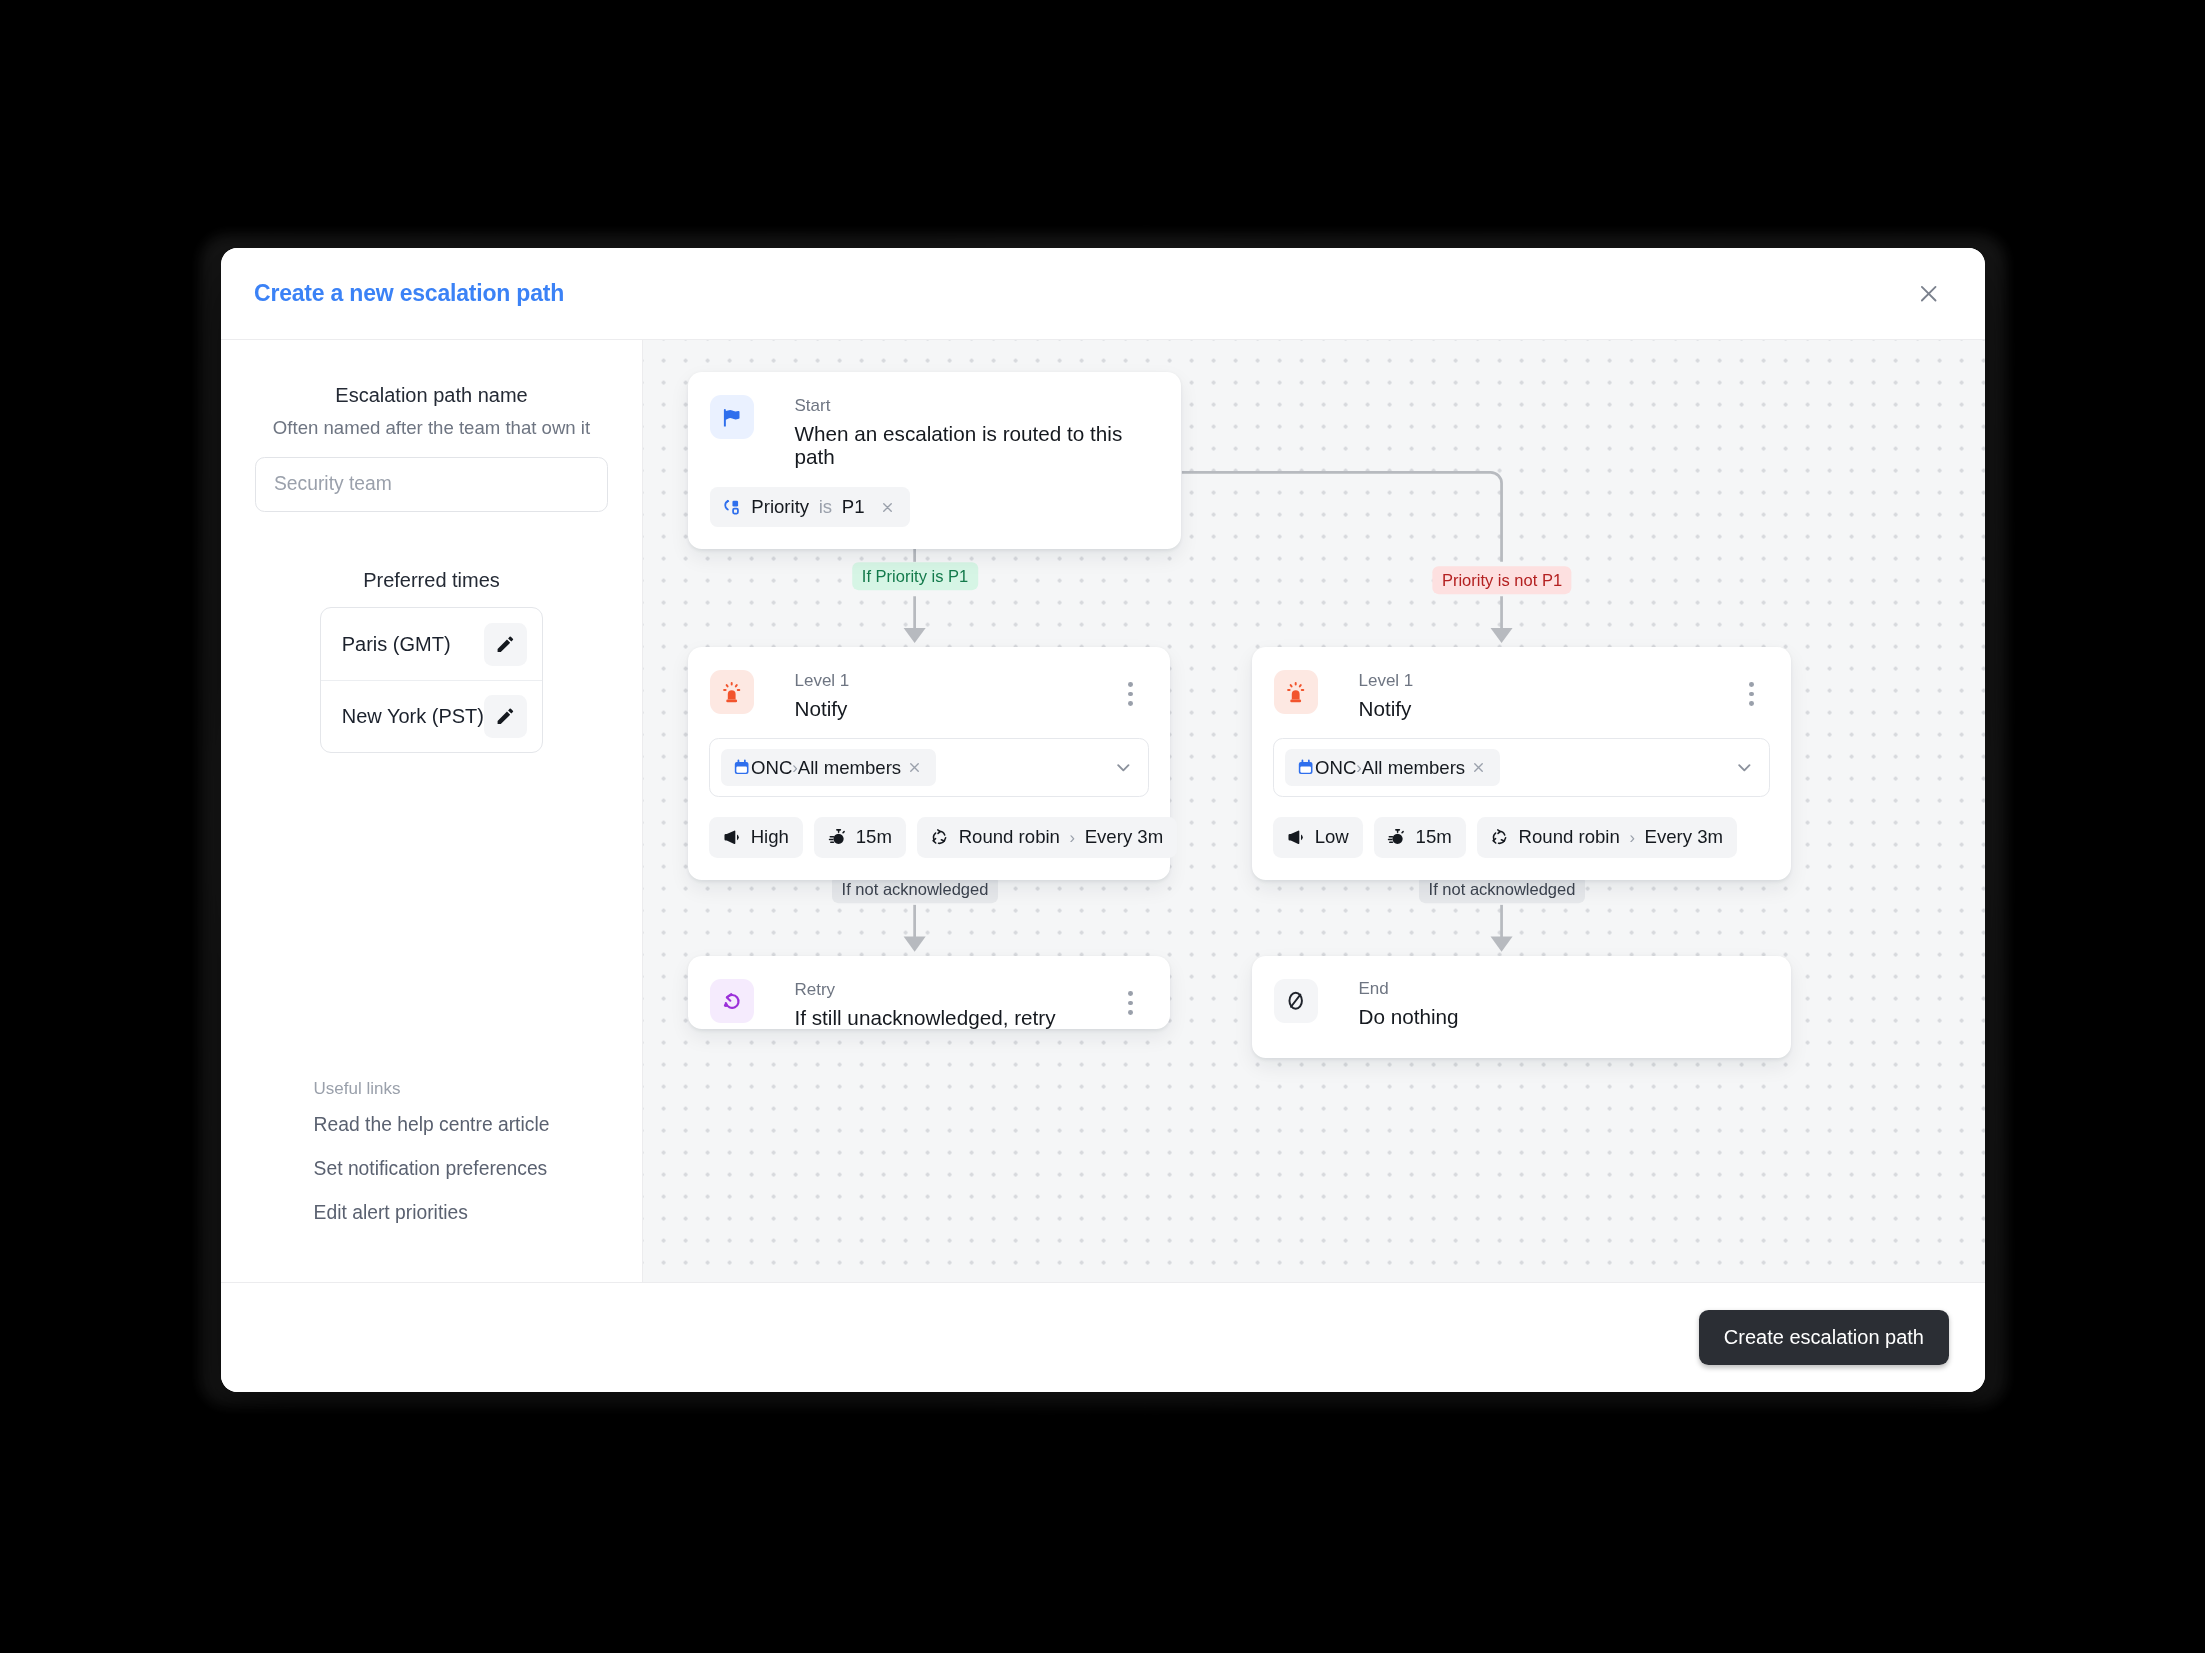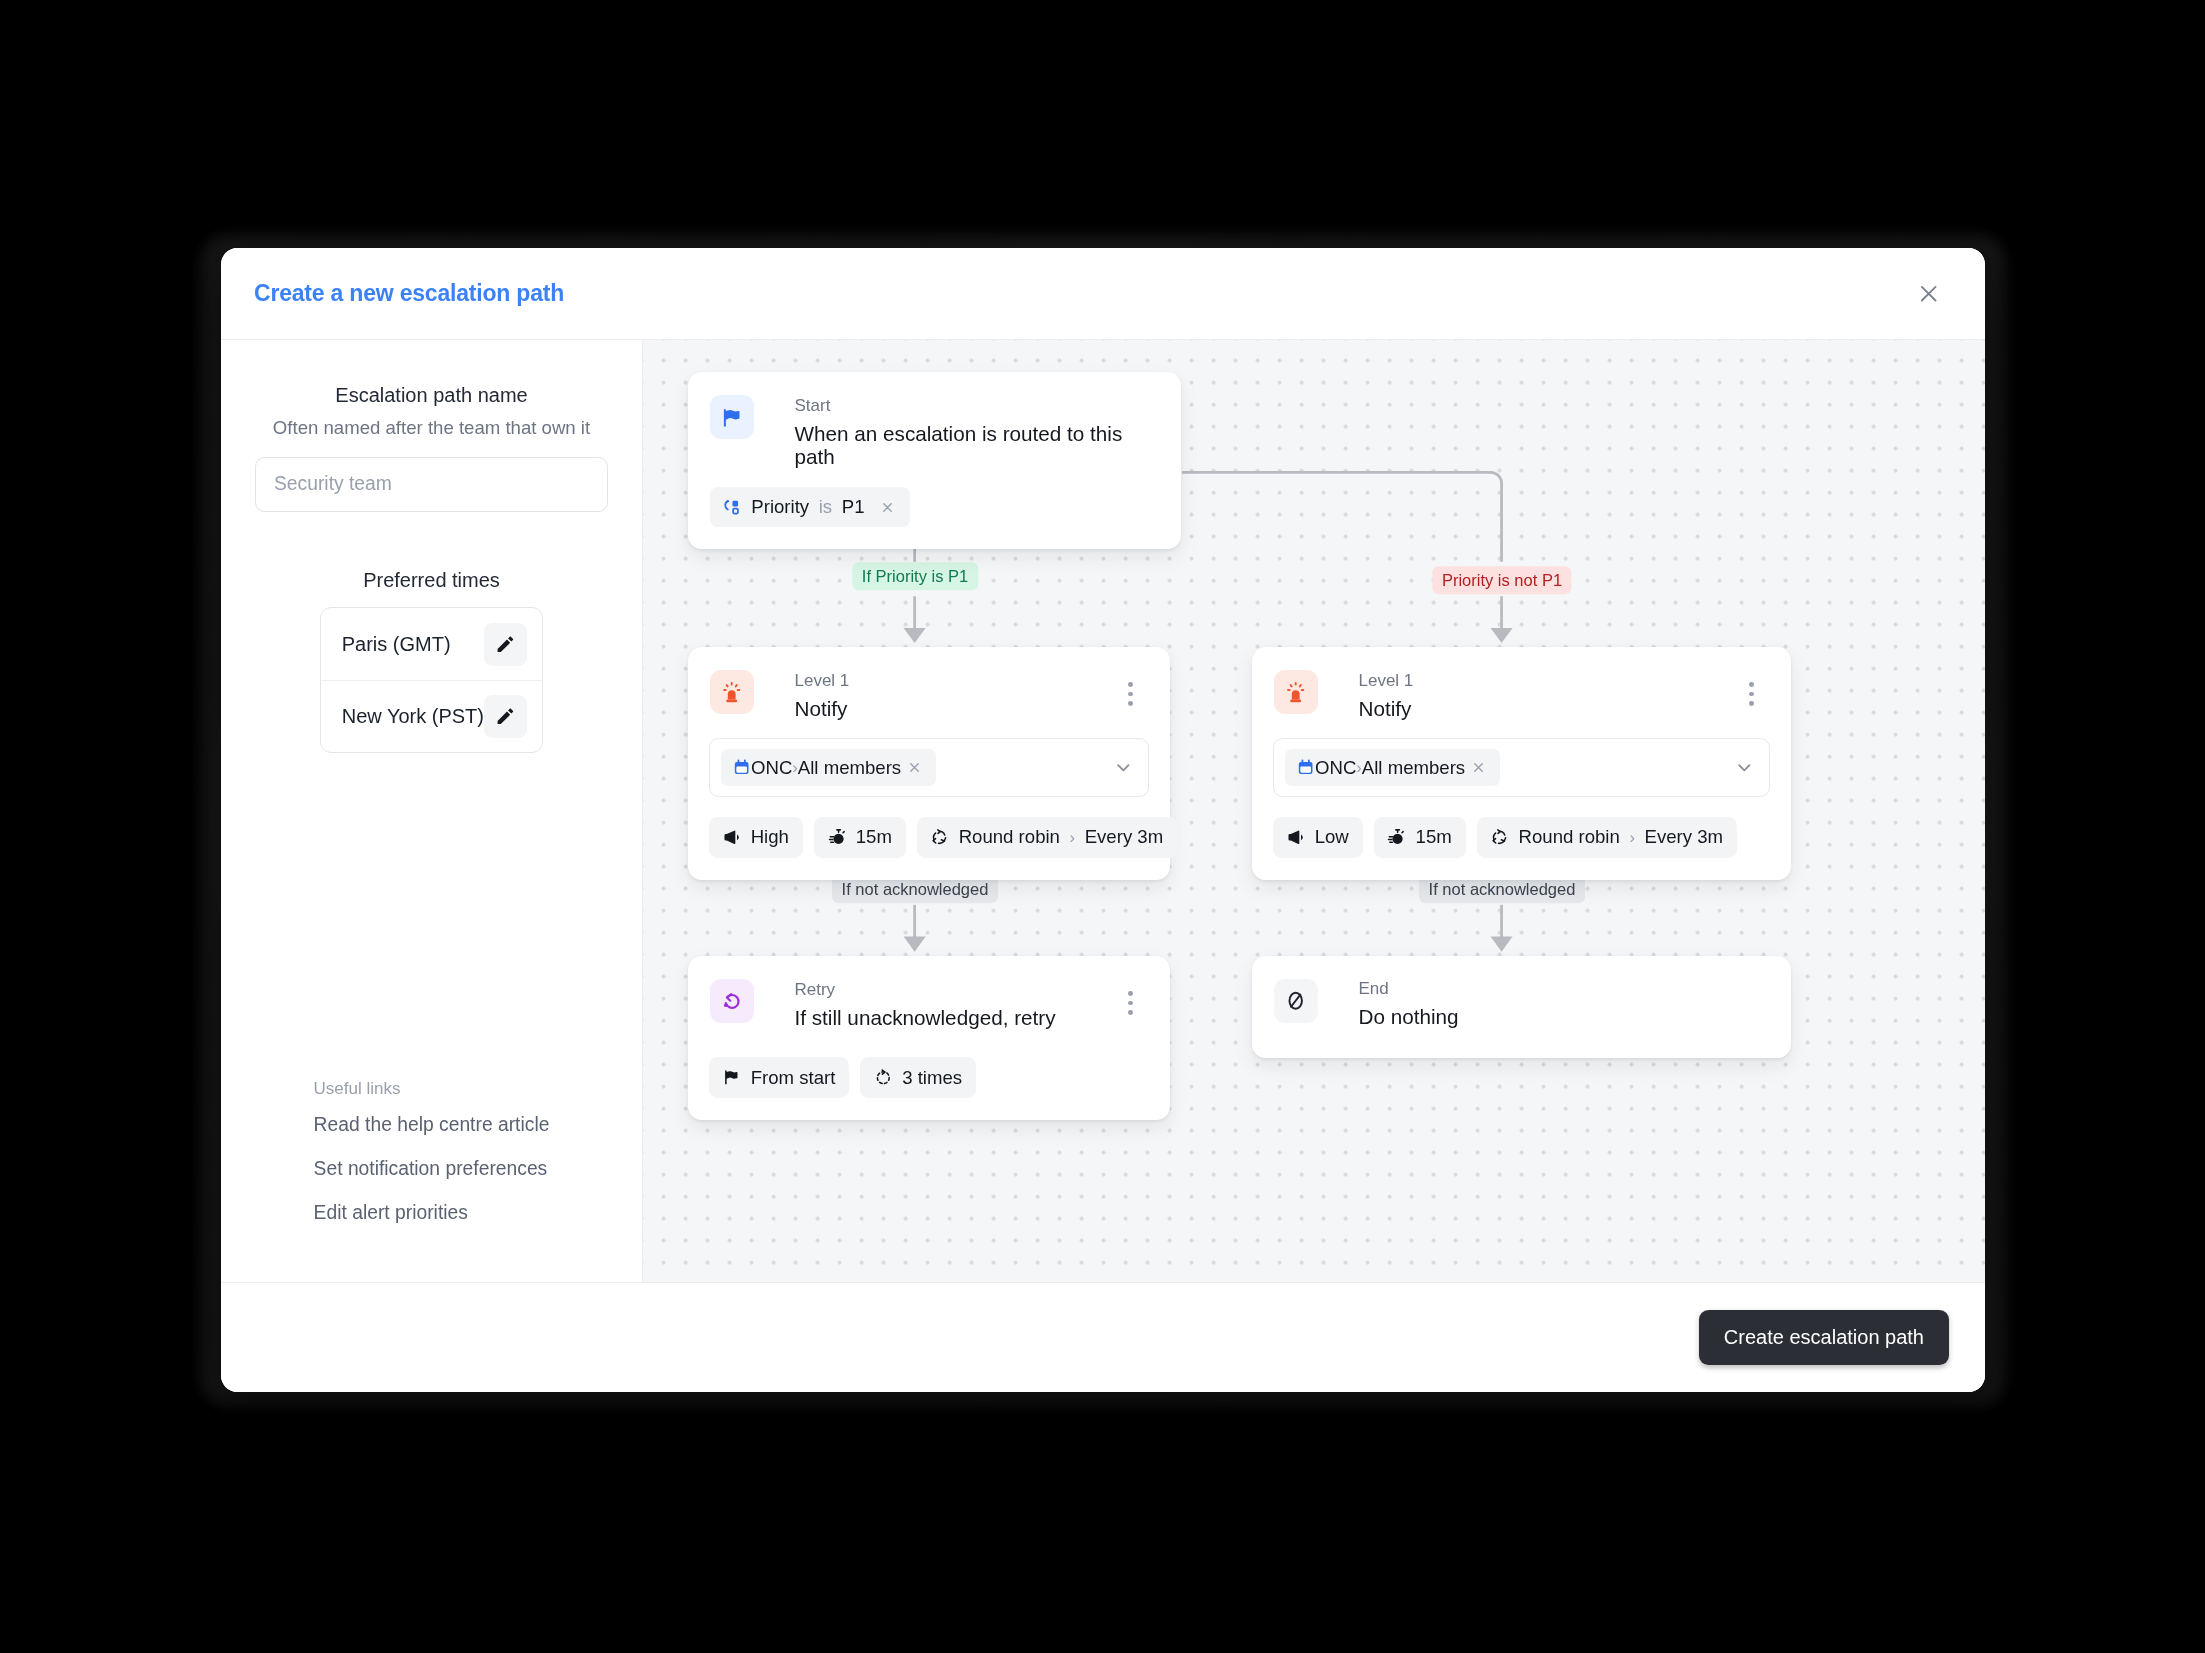--- a/index.html
+++ b/index.html
@@ -448,35 +448,20 @@
             <div class="node-text">
               <div class="node-kicker">Retry</div>
               <div class="node-title">If still unacknowledged, retry</div>
             </div>
             <div class="kebab">
               <i></i>
                 <i></i>
                 <i></i>
             </div>
           </div>
-          <div class="chip-row" style="padding-top:27.6px;">
-            <span class="chip">
-              <svg width="18.6" height="18.6" viewBox="0 0 24 24" fill="#15191f">
-                <path d="M5 3a1 1 0 0 1 1 1v1.2l3.3-.9a5 5 0 0 1 3.3.3l1.4.6a5 5 0 0 0 3.3.3l1.5-.4a1 1 0 0 1 1.2 1v6.1a1 1 0 0 1-.7 1l-2 .5a5 5 0 0 1-3.3-.3l-1.4-.6a5 5 0 0 0-3.3-.3L6 14v7H4V4a1 1 0 0 1 1-1z"></path>
-              </svg>
-              <span>From start</span>
-            </span>
-            <span class="chip">
-              <svg width="18.6" height="18.6" viewBox="0 0 24 24" fill="none" stroke="#15191f" stroke-width="2" stroke-linecap="round" stroke-linejoin="round" stroke-dasharray="3.4 3.2">
-                <circle cx="12" cy="12.6" r="7.6"></circle>
-                <path d="M10.6 2.6 14.2 5.2 10.8 8" stroke-dasharray="0"></path>
-              </svg>
-              <span>3 times</span>
-            </span>
-          </div>
         </div>
 
         <div class="node" style="left:609px;top:616px;width:539px;height:102px;">
           <div class="node-head" style="padding-top:23px;">
             <div class="node-ico ico-grey">
               <svg width="23.4" height="23.4" viewBox="0 0 24 24" fill="none" stroke="#20242c" stroke-width="2">
                 <ellipse cx="12" cy="12" rx="6.4" ry="8.2"></ellipse>
                 <path d="M7.2 18.2 16.8 5.8" stroke-linecap="round"></path>
               </svg>
             </div>

